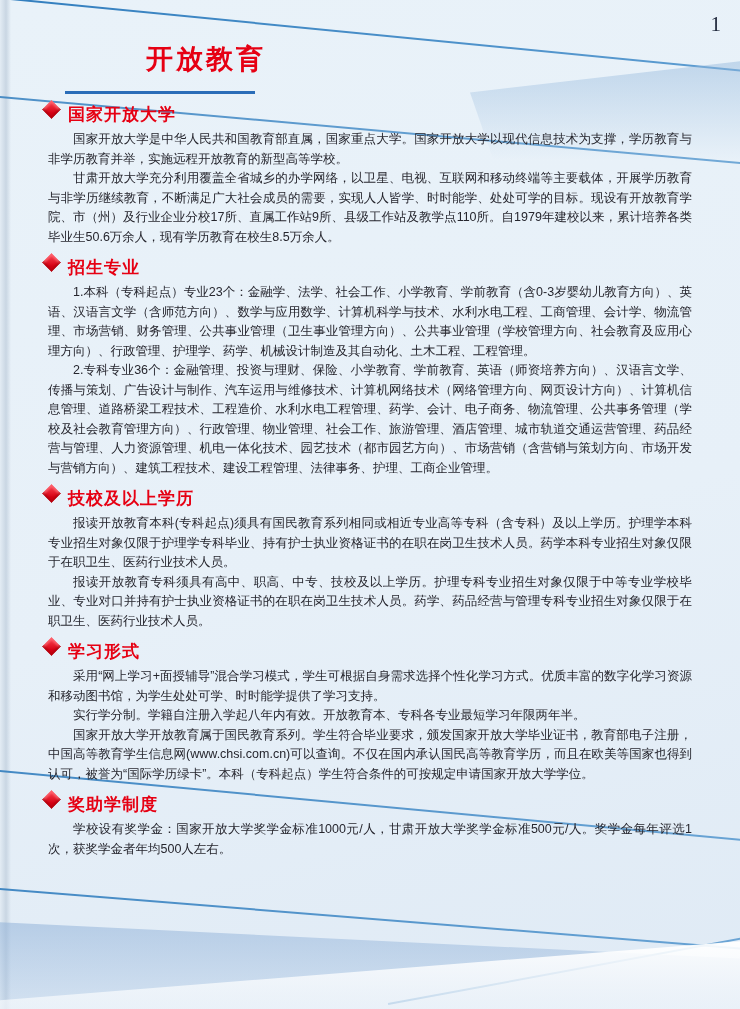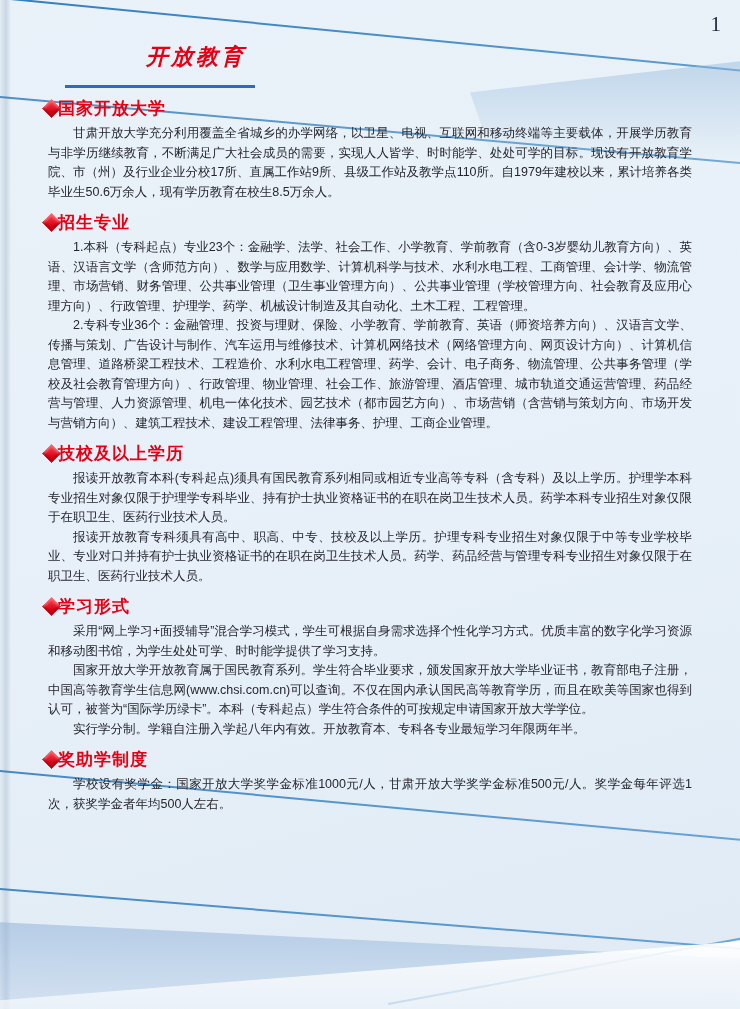--- a/index.html
+++ b/index.html
@@ -39,24 +39,24 @@
     background:linear-gradient(to bottom,rgba(255,255,255,.96),rgba(238,245,251,.45));
     clip-path:polygon(0 58%,100% 0,100% 100%,0 100%);
   }
   .gutter{left:0;top:0;width:11px;height:100%;
     background:linear-gradient(to right,#e3ecf4,#c9d6e3 55%,rgba(233,242,249,0));}
   
   .page-num{position:absolute;top:12px;right:19px;z-index:3;
     font-family:"Liberation Serif","DejaVu Serif",serif;
     font-size:21px;color:var(--pagenum);}
   .content{position:absolute;left:48px;top:0;width:644px;z-index:2;}
-  .doc-title{margin:44px 0 16px 98px;font-size:22px;font-weight:bold;
-    color:var(--red);letter-spacing:3px;line-height:1.15;font-style:italic;}
+  .doc-title{margin:44px 0 16px 98px;font-size:27px;font-weight:bold;
+    color:var(--red);letter-spacing:3px;line-height:1.15;}
   .title-underline{width:190px;height:3px;background:var(--underline-blue);margin:6px 0 0 17px;}
-  .sec-head{display:flex;align-items:center;margin:9px 0 4px -3px;}
+  .sec-head{display:flex;gap:10px;margin:9px 0 4px -3px;}
   .diamond{width:13px;height:13px;flex:0 0 13px;
     background:linear-gradient(135deg,#ff4a56 0%,#d50014 70%);
     transform:rotate(45deg);
     box-shadow:inset -2px -2px 2px rgba(160,0,10,.55), inset 2px 2px 2px rgba(255,120,130,.6);}
   .sec-title{font-size:17px;font-weight:bold;color:var(--red);letter-spacing:1px;}
   p.body{margin:0;font-size:12.5px;line-height:19.5px;color:var(--body-text);
     text-align:justify;text-indent:2em;font-weight:500;}
 </style>
 </head>
 <body>
@@ -75,20 +75,21 @@
 
 <div class="content">
   <h1 class="doc-title">开放教育</h1>
   <div class="title-underline"></div>
   <main>
       <section>
     <div class="sec-head">
       <span class="diamond"></span>
       <span class="sec-title">国家开放大学</span>
     </div>
+  <p class="body">国家开放大学是中华人民共和国教育部直属，国家重点大学。国家开放大学以现代信息技术为支撑，学历教育与非学历教育并举，实施远程开放教育的新型高等学校。</p>
         <p class="body">甘肃开放大学充分利用覆盖全省城乡的办学网络，以卫星、电视、互联网和移动终端等主要载体，开展学历教育与非学历继续教育，不断满足广大社会成员的需要，实现人人皆学、时时能学、处处可学的目标。现设有开放教育学院、市（州）及行业企业分校17所、直属工作站9所、县级工作站及教学点110所。自1979年建校以来，累计培养各类毕业生50.6万余人，现有学历教育在校生8.5万余人。</p>
       </section>
       <section>
     <div class="sec-head">
       <span class="diamond"></span>
       <span class="sec-title">招生专业</span>
     </div>
   <p class="body">1.本科（专科起点）专业23个：金融学、法学、社会工作、小学教育、学前教育（含0-3岁婴幼儿教育方向）、英语、汉语言文学（含师范方向）、数学与应用数学、计算机科学与技术、水利水电工程、工商管理、会计学、物流管理、市场营销、财务管理、公共事业管理（卫生事业管理方向）、公共事业管理（学校管理方向、社会教育及应用心理方向）、行政管理、护理学、药学、机械设计制造及其自动化、土木工程、工程管理。</p>
         <p class="body">2.专科专业36个：金融管理、投资与理财、保险、小学教育、学前教育、英语（师资培养方向）、汉语言文学、传播与策划、广告设计与制作、汽车运用与维修技术、计算机网络技术（网络管理方向、网页设计方向）、计算机信息管理、道路桥梁工程技术、工程造价、水利水电工程管理、药学、会计、电子商务、物流管理、公共事务管理（学校及社会教育管理方向）、行政管理、物业管理、社会工作、旅游管理、酒店管理、城市轨道交通运营管理、药品经营与管理、人力资源管理、机电一体化技术、园艺技术（都市园艺方向）、市场营销（含营销与策划方向、市场开发与营销方向）、建筑工程技术、建设工程管理、法律事务、护理、工商企业管理。</p>
       </section>
@@ -103,22 +104,22 @@
       <section>
       </section>
       <section>
     <div class="sec-head">
       <span class="diamond"></span>
       <span class="sec-title">学习形式</span>
     </div>
   <p class="body">采用“网上学习+面授辅导”混合学习模式，学生可根据自身需求选择个性化学习方式。优质丰富的数字化学习资源和移动图书馆，为学生处处可学、时时能学提供了学习支持。</p>
       </section>
       <section>
-  <p class="body">国家开放大学开放教育属于国民教育系列。学生符合毕业要求，颁发国家开放大学毕业证书，教育部电子注册，中国高等教育学生信息网(www.chsi.com.cn)可以查询。不仅在国内承认国民高等教育学历，而且在欧美等国家也得到认可，被誉为“国际学历绿卡”。本科（专科起点）学生符合条件的可按规定申请国家开放大学学位。</p>
-        <p class="body">实行学分制。学籍自注册入学起八年内有效。开放教育本、专科各专业最短学习年限两年半。</p>
+  <p class="body">实行学分制。学籍自注册入学起八年内有效。开放教育本、专科各专业最短学习年限两年半。</p>
+        <p class="body">国家开放大学开放教育属于国民教育系列。学生符合毕业要求，颁发国家开放大学毕业证书，教育部电子注册，中国高等教育学生信息网(www.chsi.com.cn)可以查询。不仅在国内承认国民高等教育学历，而且在欧美等国家也得到认可，被誉为“国际学历绿卡”。本科（专科起点）学生符合条件的可按规定申请国家开放大学学位。</p>
       </section>
       <section>
     <div class="sec-head">
       <span class="diamond"></span>
       <span class="sec-title">奖助学制度</span>
     </div>
   <p class="body">学校设有奖学金：国家开放大学奖学金标准1000元/人，甘肃开放大学奖学金标准500元/人。奖学金每年评选1次，获奖学金者年均500人左右。</p>
       </section>
     </main>
 </div>

